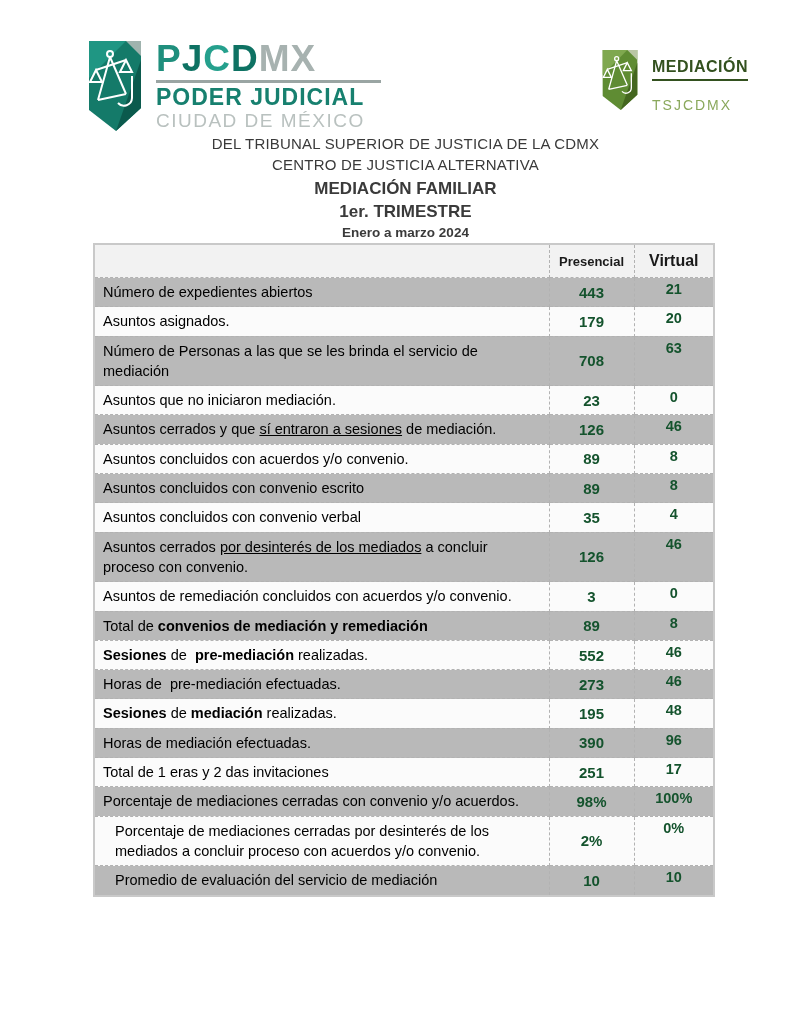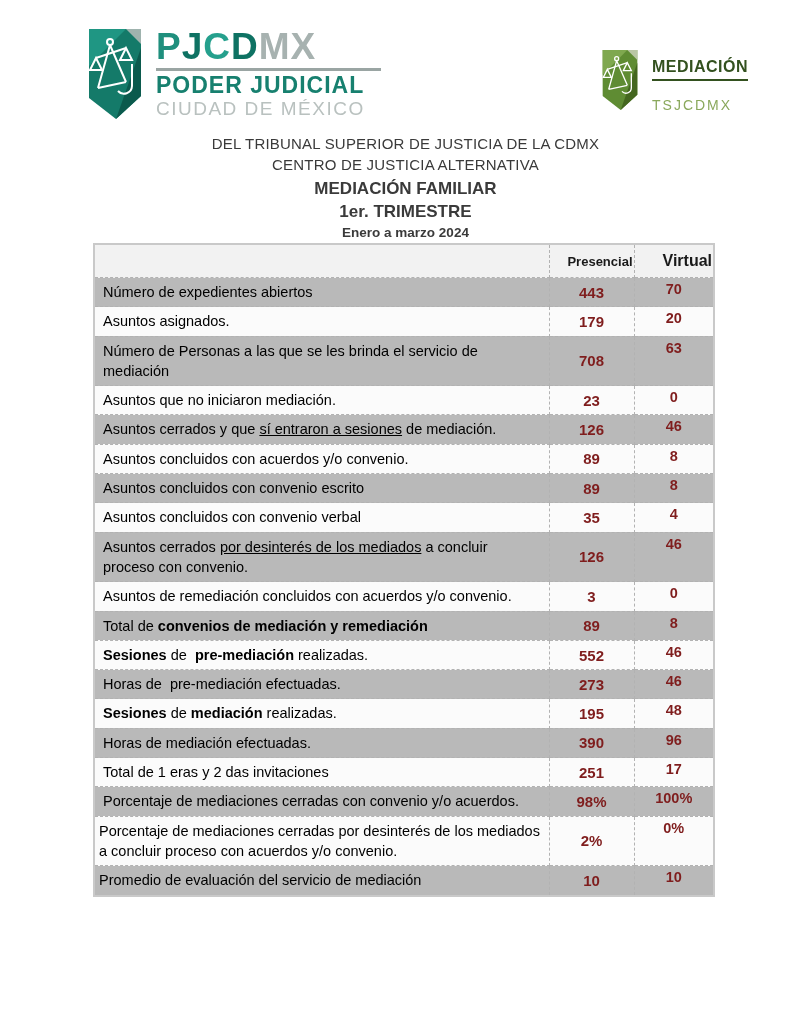--- a/index.html
+++ b/index.html
@@ -5,21 +5,21 @@
   html,body{margin:0;padding:0;background:#ffffff;}
   .page{
     position:relative;
     width:791px;height:1024px;
     background:#ffffff;
     font-family:"Liberation Sans", sans-serif;
     overflow:hidden;
   }
 
   
-  .logo-left{position:absolute;left:86px;top:26px;display:flex;align-items:flex-start;gap:6px;}
+  .logo-left{position:absolute;left:86px;top:38px;display:flex;align-items:flex-start;gap:6px;}
   .logo-left .shield{width:64px;height:96px;flex:0 0 auto;}
   .logo-left .lg-text{display:flex;flex-direction:column;}
   .acronym{font-size:37px;font-weight:800;letter-spacing:1px;line-height:1;margin-top:2px;}
   .acronym-rule{height:3px;background:#9aa5a3;margin:3px 0 2px 0;width:225px;}
   .poder{font-size:23px;font-weight:600;color:#17806f;letter-spacing:1px;line-height:1.1;}
   .ciudad{font-size:19px;font-weight:400;color:#b9c1bf;letter-spacing:1.5px;line-height:1.2;}
 
   
   .logo-right{position:absolute;left:600px;top:48px;display:flex;align-items:flex-start;gap:8px;}
   .logo-right .shield{width:44px;height:64px;flex:0 0 auto;}
@@ -37,31 +37,31 @@
   
   table.stats{
     position:absolute;left:93px;top:243px;width:620px;
     border-collapse:collapse;table-layout:fixed;
     border:2px solid #c9c9c9;
   }
   table.stats col.c-label{width:455px;}
   table.stats col.c-pres{width:85px;}
   table.stats col.c-virt{width:80px;}
   table.stats td,table.stats th{border:1px dashed #b2b2b2;}
-  tr.head th{background:#f2f2f2;height:30px;vertical-align:middle;text-align:right;color:#1a1a1a;}
+  tr.head th{background:#f2f2f2;height:30px;vertical-align:middle;text-align:center;color:#1a1a1a;}
   th.h-pres{font-size:13px;font-weight:700;}
   th.h-virt{font-size:16px;font-weight:700;}
   tr.row td{background:#fbfbfb;}
   tr.row.shaded td{background:#b9b9b9;}
   td.label-cell{
     padding:4px 8px;font-size:14.5px;line-height:1.4;color:#000000;
     vertical-align:middle;white-space:pre-wrap;
   }
-  td.label-cell.indent{padding-left:4px;}
-  td.num-cell{text-align:center;color:#7f1d1d;font-weight:700;}
+  td.label-cell.indent{padding-left:20px;}
+  td.num-cell{text-align:center;color:#14532d;font-weight:700;}
   td.num-cell.presencial{vertical-align:middle;font-size:15px;}
   td.num-cell.virtual{vertical-align:top;padding-top:3px;font-size:14.5px;}
 </style>
 </head>
 <body>
 
 <div class="page">
 
   <div class="logo-left">
     <svg class="shield" viewBox="0 0 64 96">
@@ -125,21 +125,21 @@
       <tr class="head">
         <th></th>
         <th class="h-pres">Presencial</th>
         <th class="h-virt">Virtual</th>
       </tr>
     </thead>
     <tbody>
         <tr class="row shaded">
           <td class="label-cell"><span>Número de expedientes abiertos</span></td>
           <td class="num-cell presencial">443</td>
-          <td class="num-cell virtual">70</td>
+          <td class="num-cell virtual">21</td>
         </tr>
         <tr class="row">
           <td class="label-cell"><span>Asuntos asignados.</span></td>
           <td class="num-cell presencial">179</td>
           <td class="num-cell virtual">20</td>
         </tr>
         <tr class="row shaded">
           <td class="label-cell"><span>Número de Personas a las que se les brinda el servicio de mediación</span></td>
           <td class="num-cell presencial">708</td>
           <td class="num-cell virtual">63</td>

